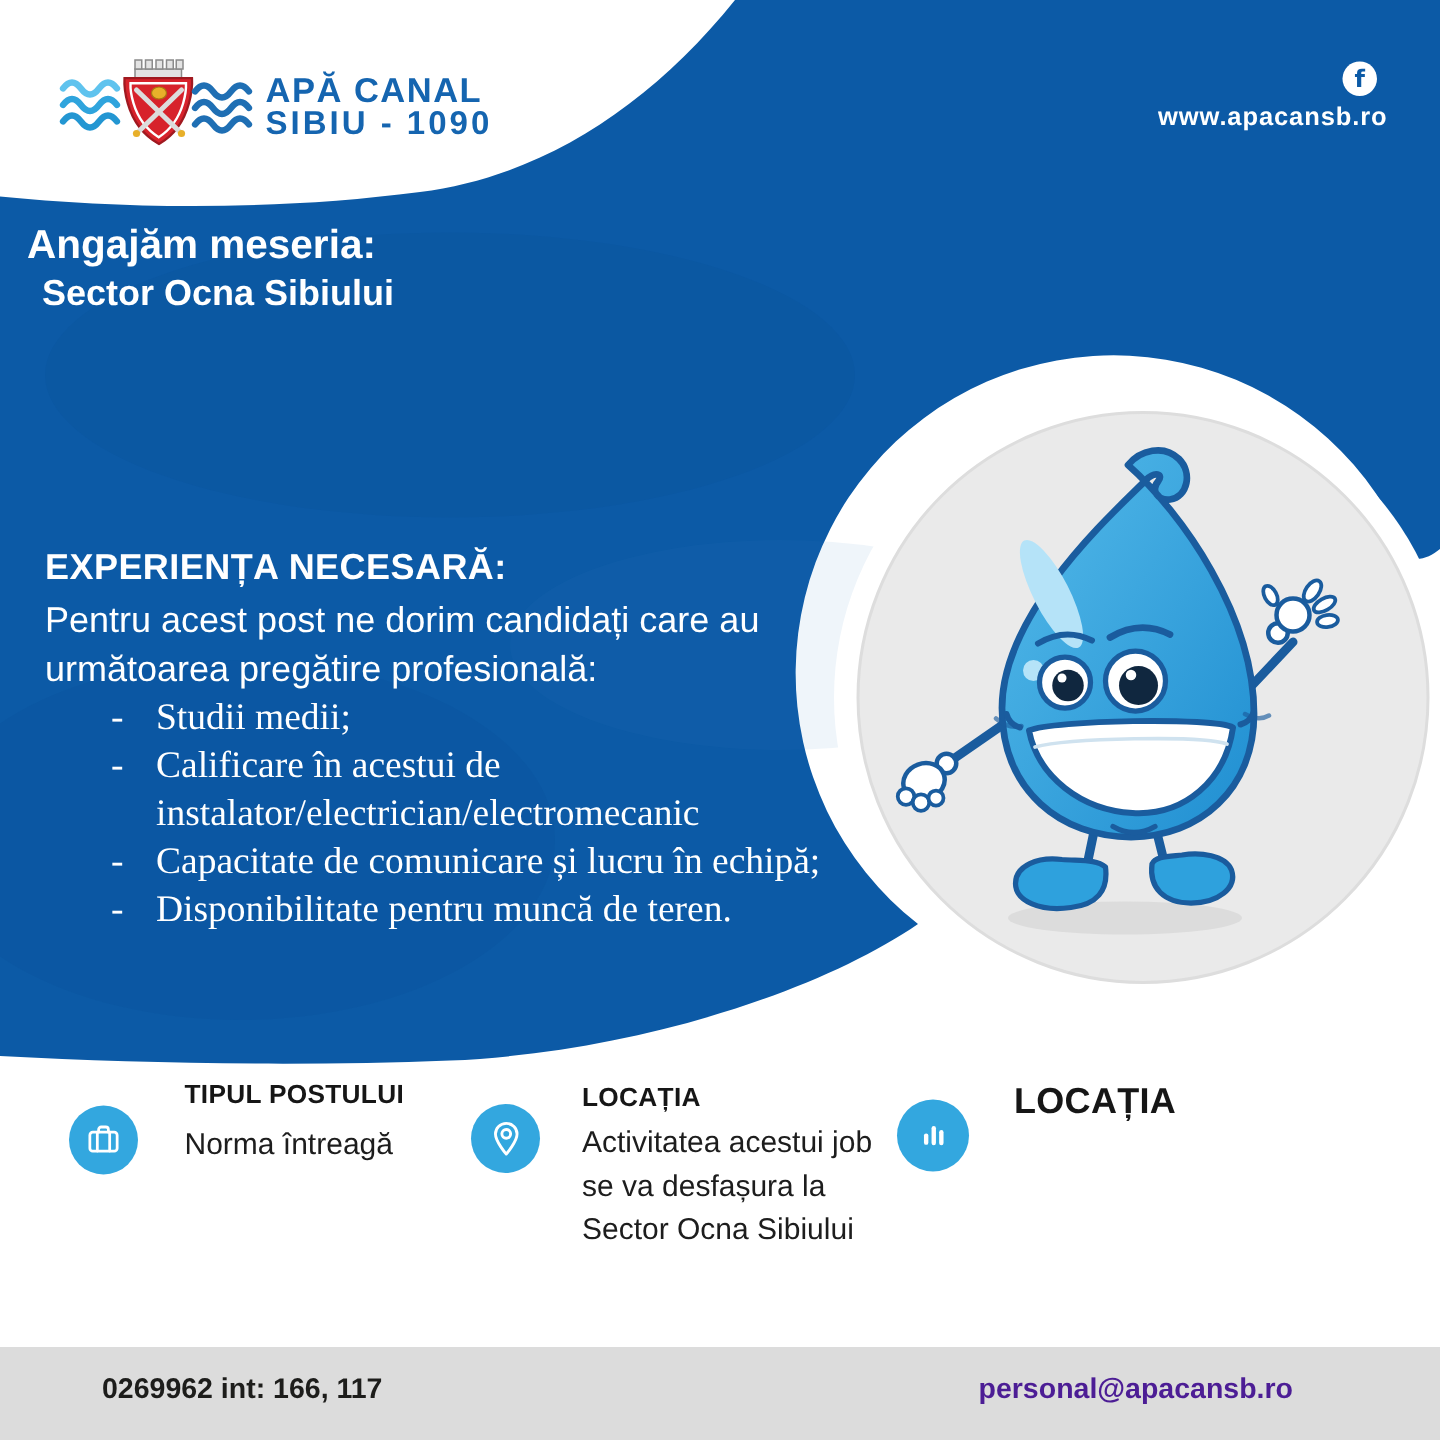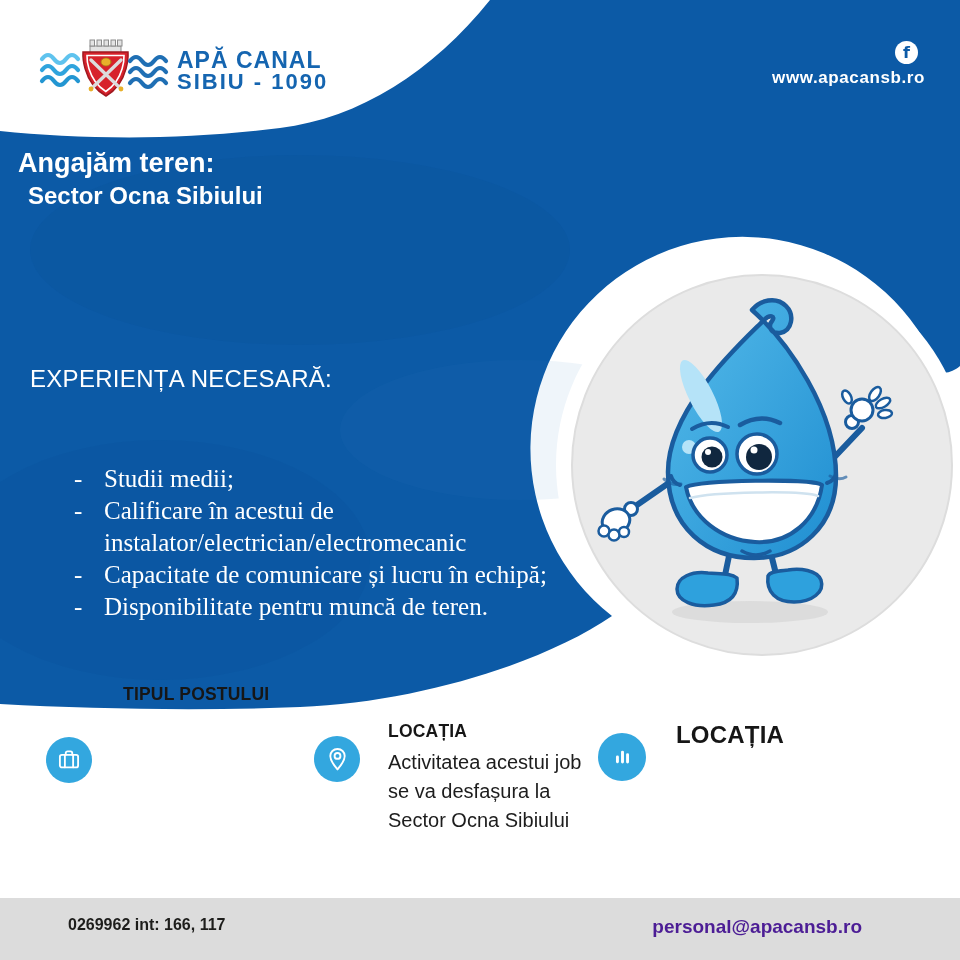--- a/index.html
+++ b/index.html
@@ -15,37 +15,37 @@
   .fb-badge{left:895px;top:41px;width:23px;height:23px;border-radius:50%;
     background:#ffffff;display:flex;align-items:center;justify-content:center;}
   .fb-badge span{color:#0c5aa6;font-weight:bold;font-size:16px;font-family:"DejaVu Sans",sans-serif;line-height:1;}
   .website{right:35px;top:68px;color:#ffffff;font-weight:bold;font-size:17px;letter-spacing:.6px;}
   
   .hiring-label{left:18px;top:148px;color:#fff;font-weight:bold;font-size:27px;}
   .hiring-unit{left:28px;top:182px;color:#fff;font-weight:bold;font-size:24px;}
   
   .job-title{left:16px;top:250px;color:#fff;font-weight:bold;font-size:36px;line-height:43px;width:640px;}
   
-  .exp-heading{left:30px;top:365px;color:#fff;font-weight:normal;font-size:24px;letter-spacing:.3px;}
+  .exp-heading{left:30px;top:365px;color:#fff;font-weight:bold;font-size:24px;letter-spacing:.3px;}
   .exp-intro{left:30px;top:397px;color:#fff;font-size:24px;line-height:33px;width:535px;}
   .bullets{left:74px;top:463px;width:478px;color:#fff;
     font-family:"Liberation Serif",serif;font-size:25px;line-height:32px;}
   .bullet{display:flex;}
   .bullet .dash{width:30px;flex:0 0 30px;}
   .bullet .btxt{flex:1;}
   
   .icon-circle{width:46px;height:46px;border-radius:50%;background:#33a7df;
     display:flex;align-items:center;justify-content:center;}
   .col-title{color:#161616;font-weight:bold;font-size:17.5px;letter-spacing:.2px;}
   .col-text{color:#1d1d1d;font-size:20px;line-height:29px;}
   .col3-title{font-size:24px;}
   .col3-text{font-size:21px;line-height:31px;}
   
   .footer-bar{left:0;top:898px;width:960px;height:62px;background:#dcdcdc;}
-  .footer-phone{left:68px;top:916px;color:#1d1d1b;font-weight:bold;font-size:16px;}
+  .footer-phone{left:68px;top:916px;color:#1d1d1b;font-weight:bold;font-size:19px;}
   .footer-email{right:98px;top:916px;color:#4c1d95;font-weight:bold;font-size:19px;}
 </style>
 </head>
 <body>
 
 <div id="canvas">
 
   <svg class="abs" style="left:0;top:0" width="960" height="960" viewBox="0 0 960 960">
     <defs>
       <linearGradient id="gradDrop" x1="0" y1="0" x2="1" y2="1">
@@ -168,25 +168,26 @@
   </svg>
 
   <div class="abs logo-text logo-line1">APĂ CANAL</div>
   <div class="abs logo-text logo-line2">SIBIU - 1090</div>
 
   <div class="abs fb-badge">
     <span>f</span>
   </div>
   <div class="abs website">www.apacansb.ro</div>
 
-  <div class="abs hiring-label">Angajăm teren:</div>
+  <div class="abs hiring-label">Angajăm meseria:</div>
   <div class="abs hiring-unit">Sector Ocna Sibiului</div>
 
 
   <div class="abs exp-heading">EXPERIENȚA NECESARĂ:</div>
+  <div class="abs exp-intro">Pentru acest post ne dorim candidați care au următoarea pregătire profesională:</div>
 
   <div class="abs bullets">
     <div class="bullet">
       <span class="dash">-</span>
       <span class="btxt">Studii medii;</span>
     </div>
     <div class="bullet">
       <span class="dash">-</span>
       <span class="btxt">Calificare în acestui de instalator/electrician/electromecanic</span>
     </div>
@@ -201,21 +202,22 @@
   </div>
 
   <div class="abs icon-circle" style="left:46px;top:737px">
     <svg width="26" height="26" viewBox="0 0 24 24" fill="none" stroke="#ffffff" stroke-width="1.7" stroke-linecap="round" stroke-linejoin="round">
       <path d="M9 7.2V5.6C9 4.7 9.7 4 10.6 4h2.8c.9 0 1.6.7 1.6 1.6v1.6"></path>
       <rect x="3.6" y="7.2" width="16.8" height="11.6" rx="1.8"></rect>
       <path d="M8.2 7.2v11.6"></path>
       <path d="M15.8 7.2v11.6"></path>
     </svg>
   </div>
-  <div class="abs col-title" style="left:123px;top:684px">TIPUL POSTULUI</div>
+  <div class="abs col-title" style="left:123px;top:719px">TIPUL POSTULUI</div>
+  <div class="abs col-text" style="left:123px;top:749px;width:220px">Norma întreagă</div>
 
   <div class="abs icon-circle" style="left:314px;top:736px">
     <svg width="27" height="27" viewBox="0 0 24 24" fill="none" stroke="#ffffff" stroke-width="1.7" stroke-linecap="round" stroke-linejoin="round">
       <path d="M12 2.6c-3.6 0-6.4 2.8-6.4 6.3 0 4.5 6.4 11.9 6.4 11.9s6.4-7.4 6.4-11.9c0-3.5-2.8-6.3-6.4-6.3z"></path>
       <circle cx="12" cy="8.8" r="2.6"></circle>
     </svg>
   </div>
   <div class="abs col-title" style="left:388px;top:721px">LOCAȚIA</div>
   <div class="abs col-text" style="left:388px;top:748px;width:215px">Activitatea acestui job se va desfașura la Sector Ocna Sibiului</div>
 

